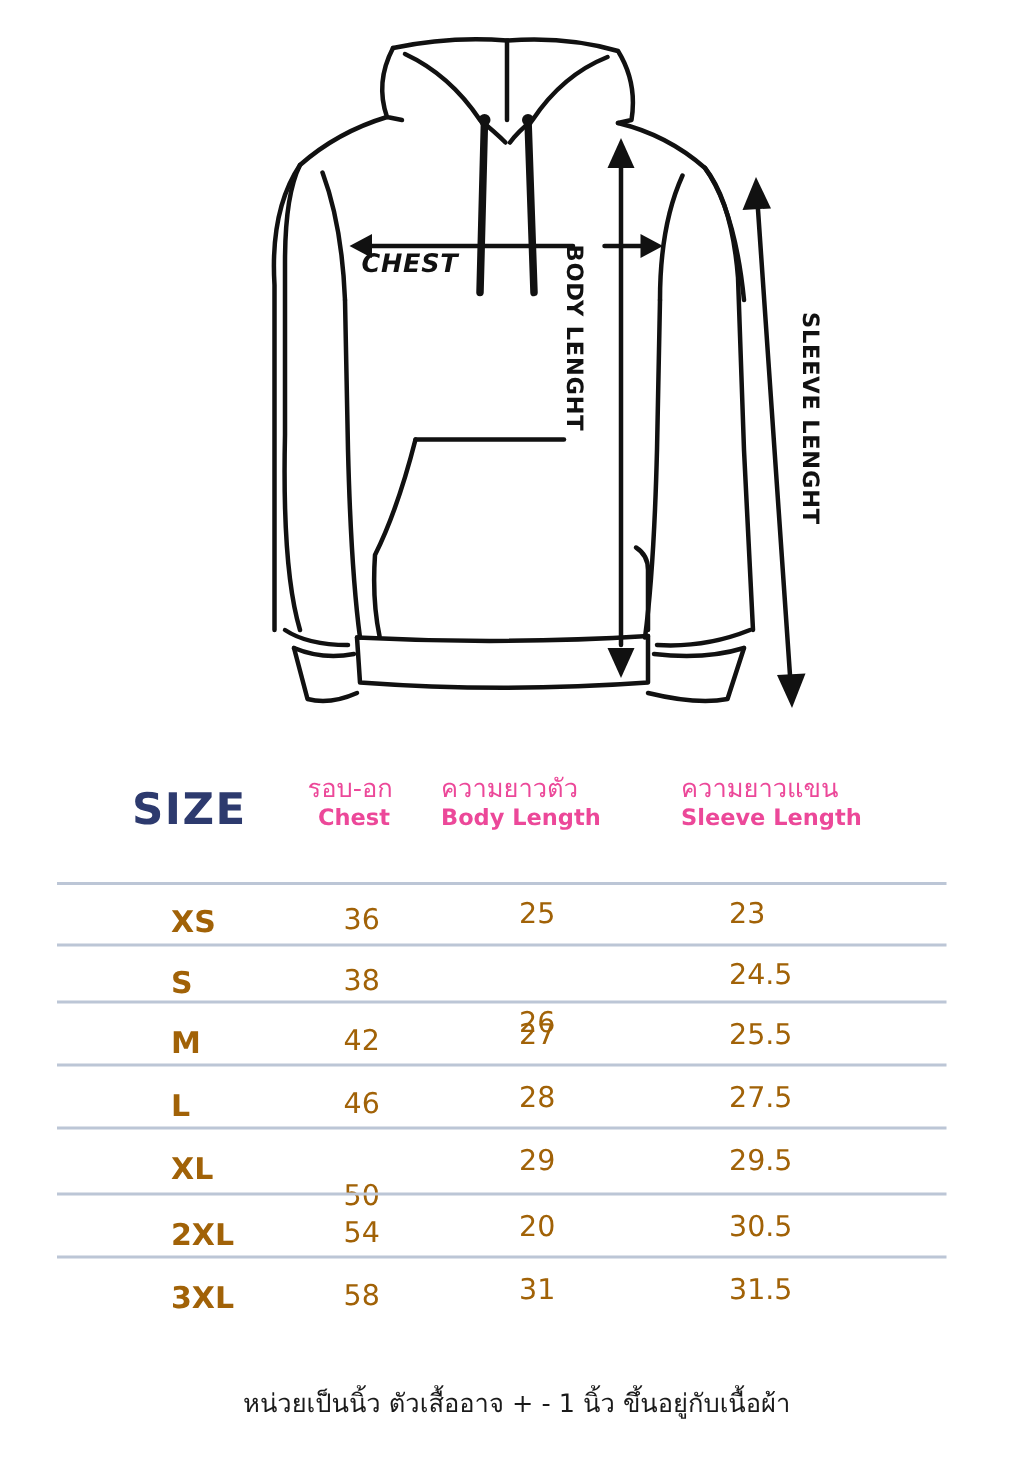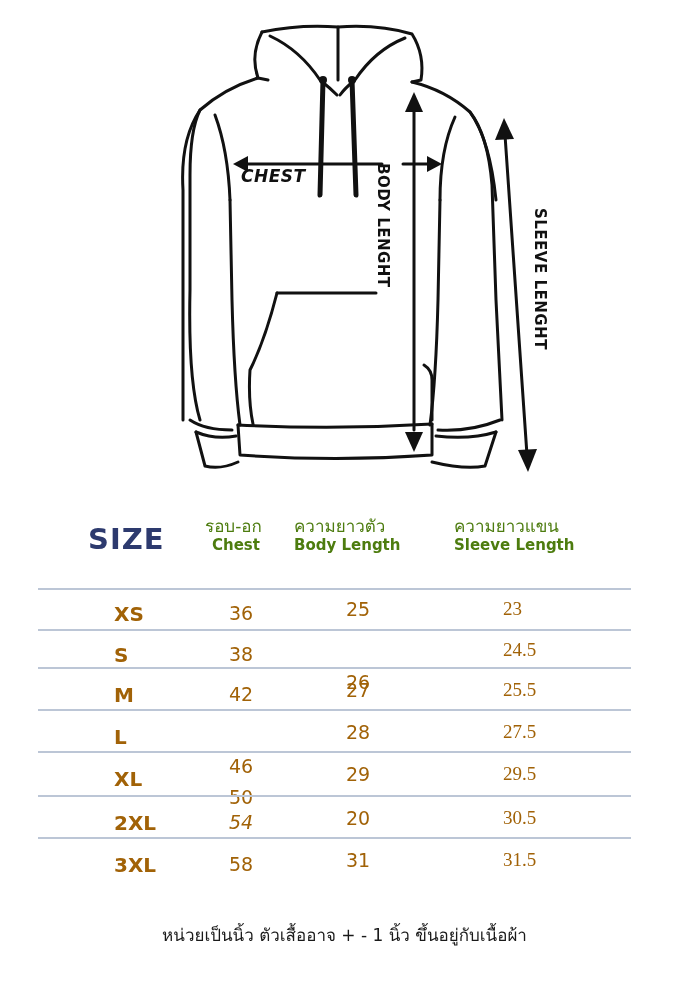--- a/index.html
+++ b/index.html
@@ -4,34 +4,34 @@
 <style>
   html,body{margin:0;padding:0;background:#ffffff;}
   body{width:689px;height:982px;position:relative;overflow:hidden;font-family:"DejaVu Sans",sans-serif;color:#111;}
   .illus{position:absolute;left:0;top:0;width:689px;height:490px;}
   .illus svg{position:absolute;left:0;top:0;}
   .lbl{position:absolute;font-family:"DejaVu Sans",sans-serif;font-weight:bold;font-style:italic;color:#111;letter-spacing:0.5px;white-space:nowrap;}
   .lbl-chest{left:241px;top:166px;font-size:17px;}
   .lbl-body{left:392px;top:163px;font-size:15px;font-style:normal;transform-origin:0 0;transform:translate(0,0) rotate(90deg);}
   .lbl-sleeve{left:549px;top:208px;font-size:15px;font-style:normal;transform-origin:0 0;transform:rotate(90deg);}
   .size-title{position:absolute;left:88px;top:522px;font-family:"DejaVu Sans",sans-serif;font-weight:bold;font-size:29px;color:#2d3a6e;letter-spacing:1px;}
-  .col-h{position:absolute;color:#4d7c0f;font-family:"DejaVu Sans",sans-serif;white-space:nowrap;line-height:1;}
+  .col-h{position:absolute;color:#ec4899;font-family:"DejaVu Sans",sans-serif;white-space:nowrap;line-height:1;}
   .col-h .th{font-size:17px;display:block;}
   .col-h .en{font-size:15px;display:block;margin-top:3px;font-weight:bold;font-family:"DejaVu Sans",sans-serif;}
   .ch1{left:205px;top:518px;}
   .ch1 .en{margin-left:7px;}
   .ch2{left:294px;top:518px;}
   .ch3{left:454px;top:518px;}
   .row{position:absolute;left:38px;width:593px;height:41px;border-top:2px solid #bcc6d6;}
   .row.last{height:40px;}
   .cell{position:absolute;font-family:"DejaVu Sans",sans-serif;font-size:19px;color:#a16207;}
   .cell.size{left:76px;font-weight:bold;font-size:20px;}
   .cell.c1{left:191px;}
   .cell.c2{left:308px;}
-  .cell.c3{left:465px;font-family:Liberation Serif, serif;}
+  .cell.c3{left:448px;}
   .note{position:absolute;top:921px;left:0;width:689px;text-align:center;font-size:17px;color:#1a1a1a;font-family:"DejaVu Sans",sans-serif;}
 </style>
 </head>
 <body>
 
 <div class="illus">
   <svg width="689" height="490" viewBox="0 0 689 490">
     <g fill="none" stroke="#111" stroke-width="3" stroke-linejoin="round" stroke-linecap="round">
 
       <path d="M262 32 Q300 24 338 27 Q378 24 412 34 Q425 55 421 80 L412 82"></path>
@@ -125,33 +125,33 @@
     <span class="cell c3" style="top:8px;">24.5</span>
   </div>
   <div class="row" style="top:667px;">
     <span class="cell size" style="top:14px;">M</span>
     <span class="cell c1" style="top:14px;">42</span>
     <span class="cell c2" style="top:10px;">27</span>
     <span class="cell c3" style="top:10px;">25.5</span>
   </div>
   <div class="row" style="top:709px;">
     <span class="cell size" style="top:14px;">L</span>
-    <span class="cell c1" style="top:14px;margin-top:30px;">46</span>
+    <span class="cell c1" style="top:14px;">46</span>
     <span class="cell c2" style="top:10px;">28</span>
     <span class="cell c3" style="top:10px;">27.5</span>
   </div>
   <div class="row" style="top:751px;">
     <span class="cell size" style="top:14px;">XL</span>
     <span class="cell c1" style="top:14px;margin-top:19px;">50</span>
     <span class="cell c2" style="top:10px;">29</span>
     <span class="cell c3" style="top:10px;">29.5</span>
   </div>
   <div class="row" style="top:795px;">
     <span class="cell size" style="top:14px;">2XL</span>
-    <span class="cell c1" style="top:14px;font-style:italic;">54</span>
+    <span class="cell c1" style="top:14px;">54</span>
     <span class="cell c2" style="top:10px;">20</span>
     <span class="cell c3" style="top:10px;">30.5</span>
   </div>
   <div class="row last" style="top:837px;">
     <span class="cell size" style="top:14px;">3XL</span>
     <span class="cell c1" style="top:14px;">58</span>
     <span class="cell c2" style="top:10px;text-align:right;">31</span>
     <span class="cell c3" style="top:10px;">31.5</span>
   </div>
 </div>

